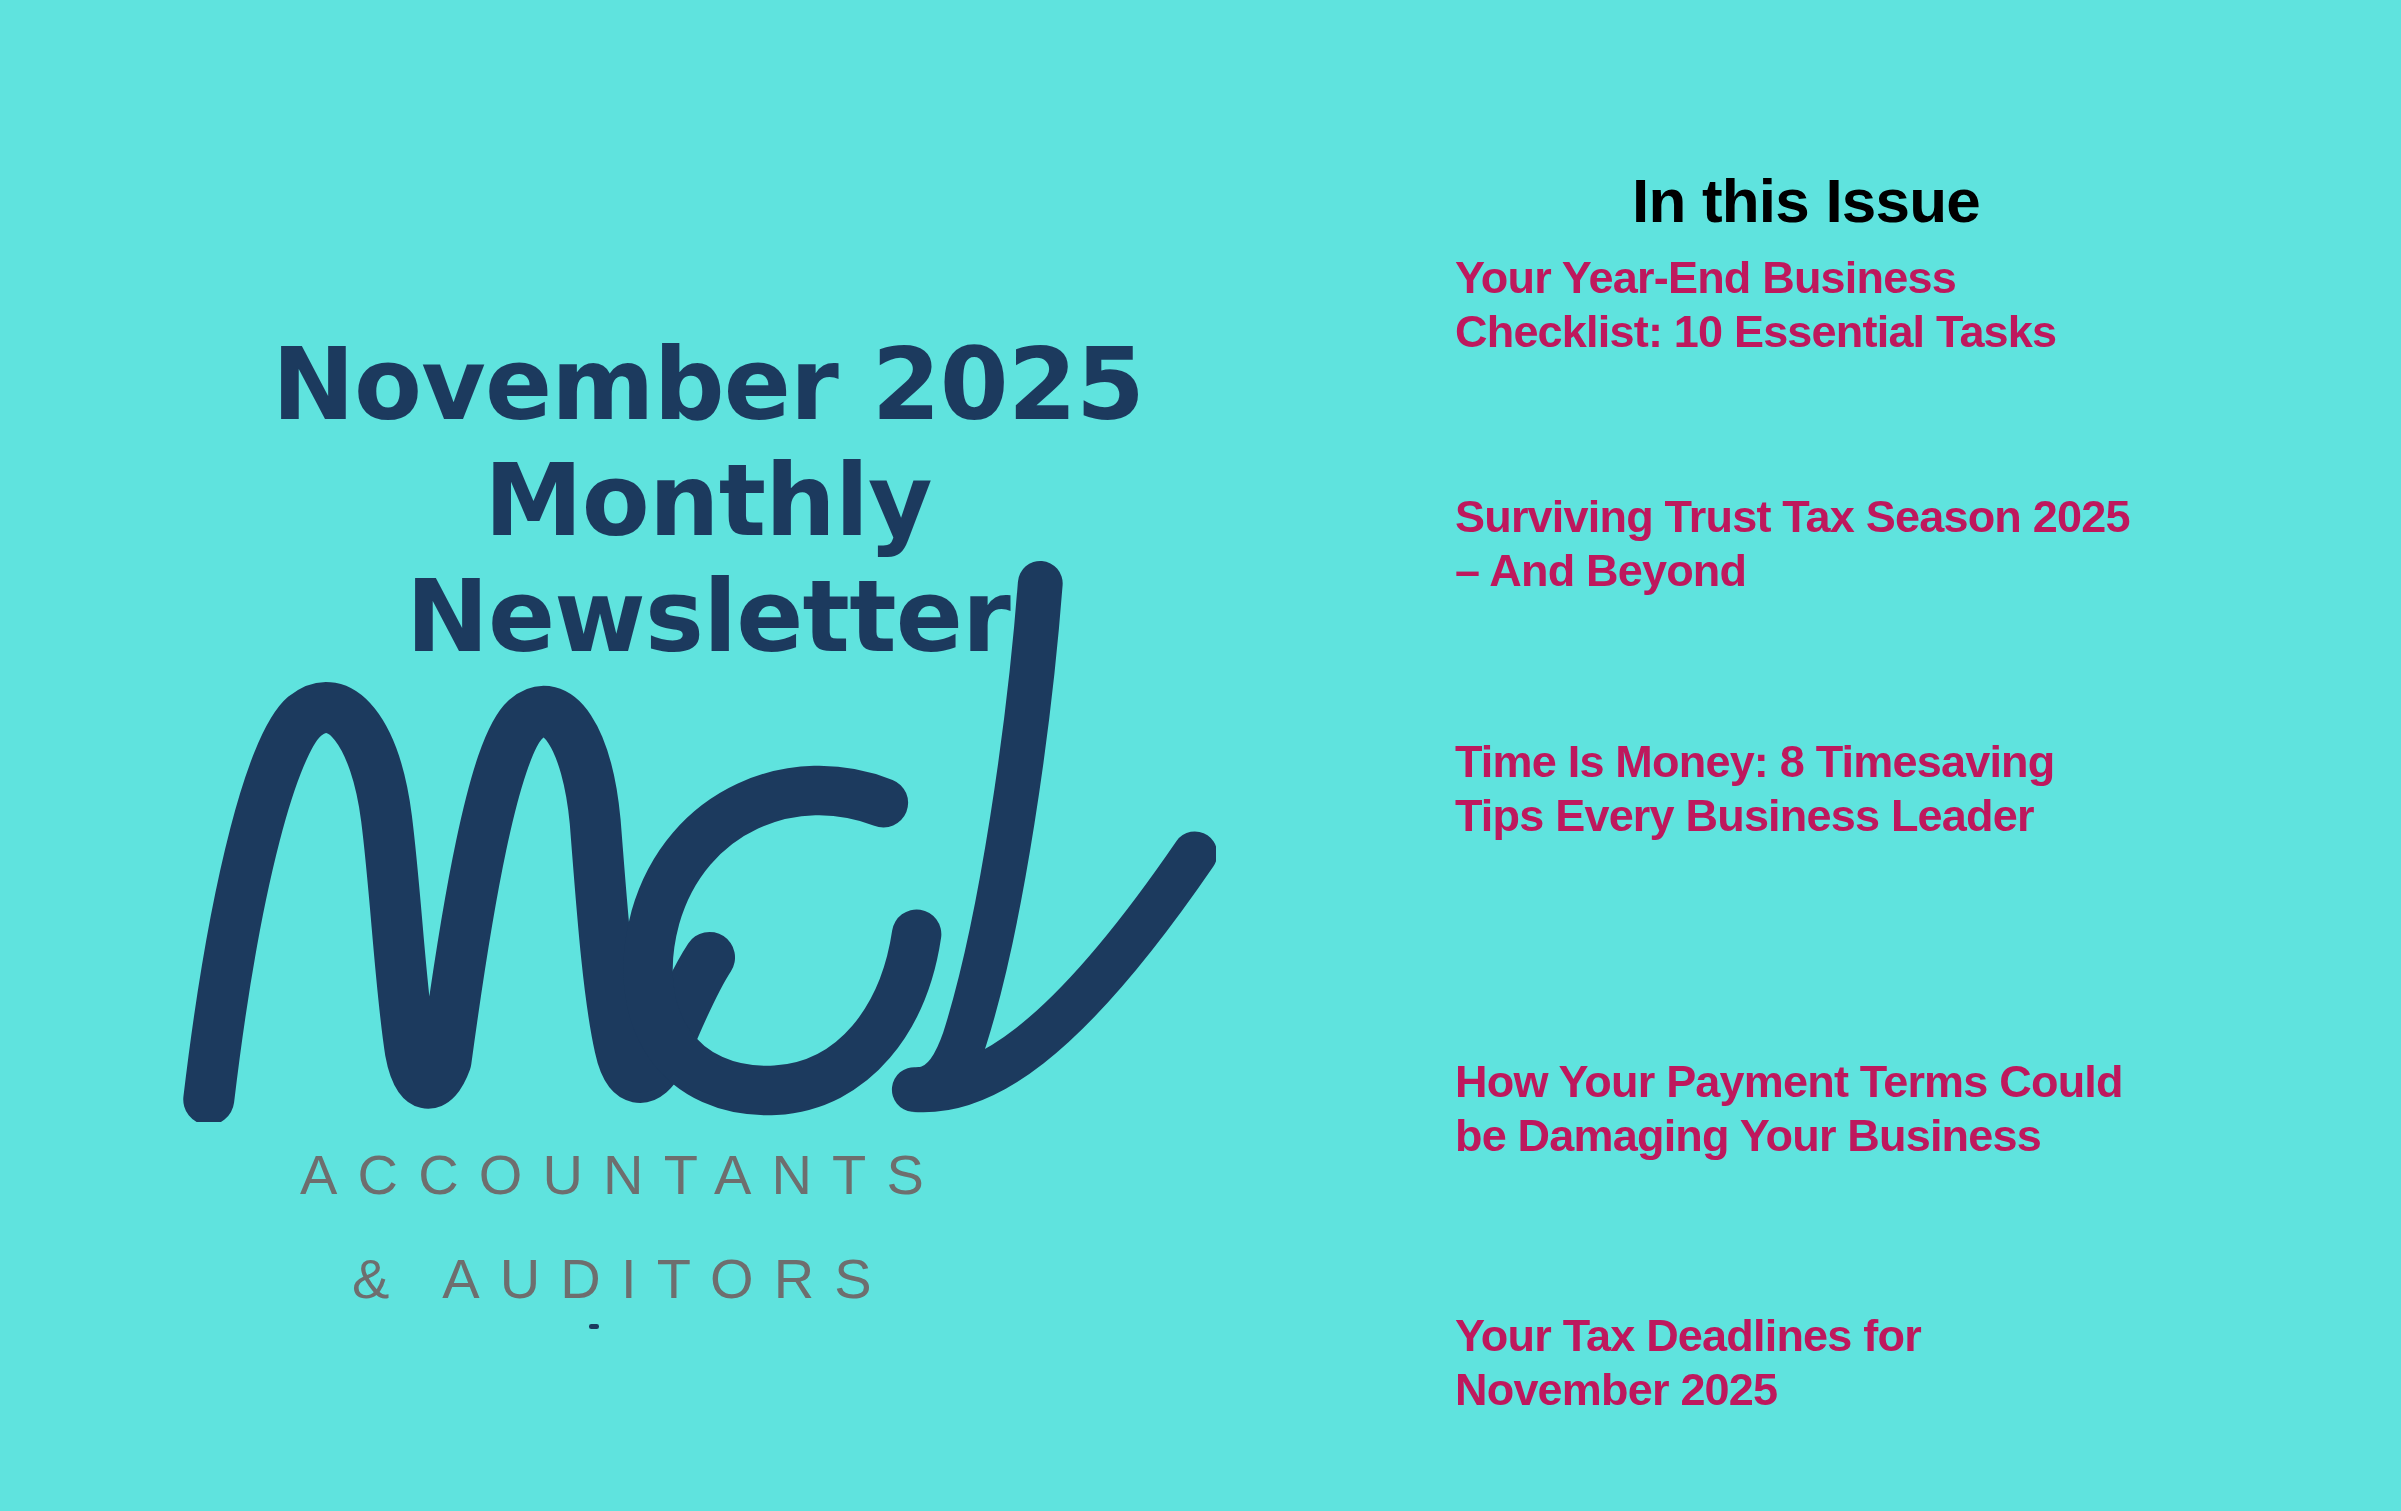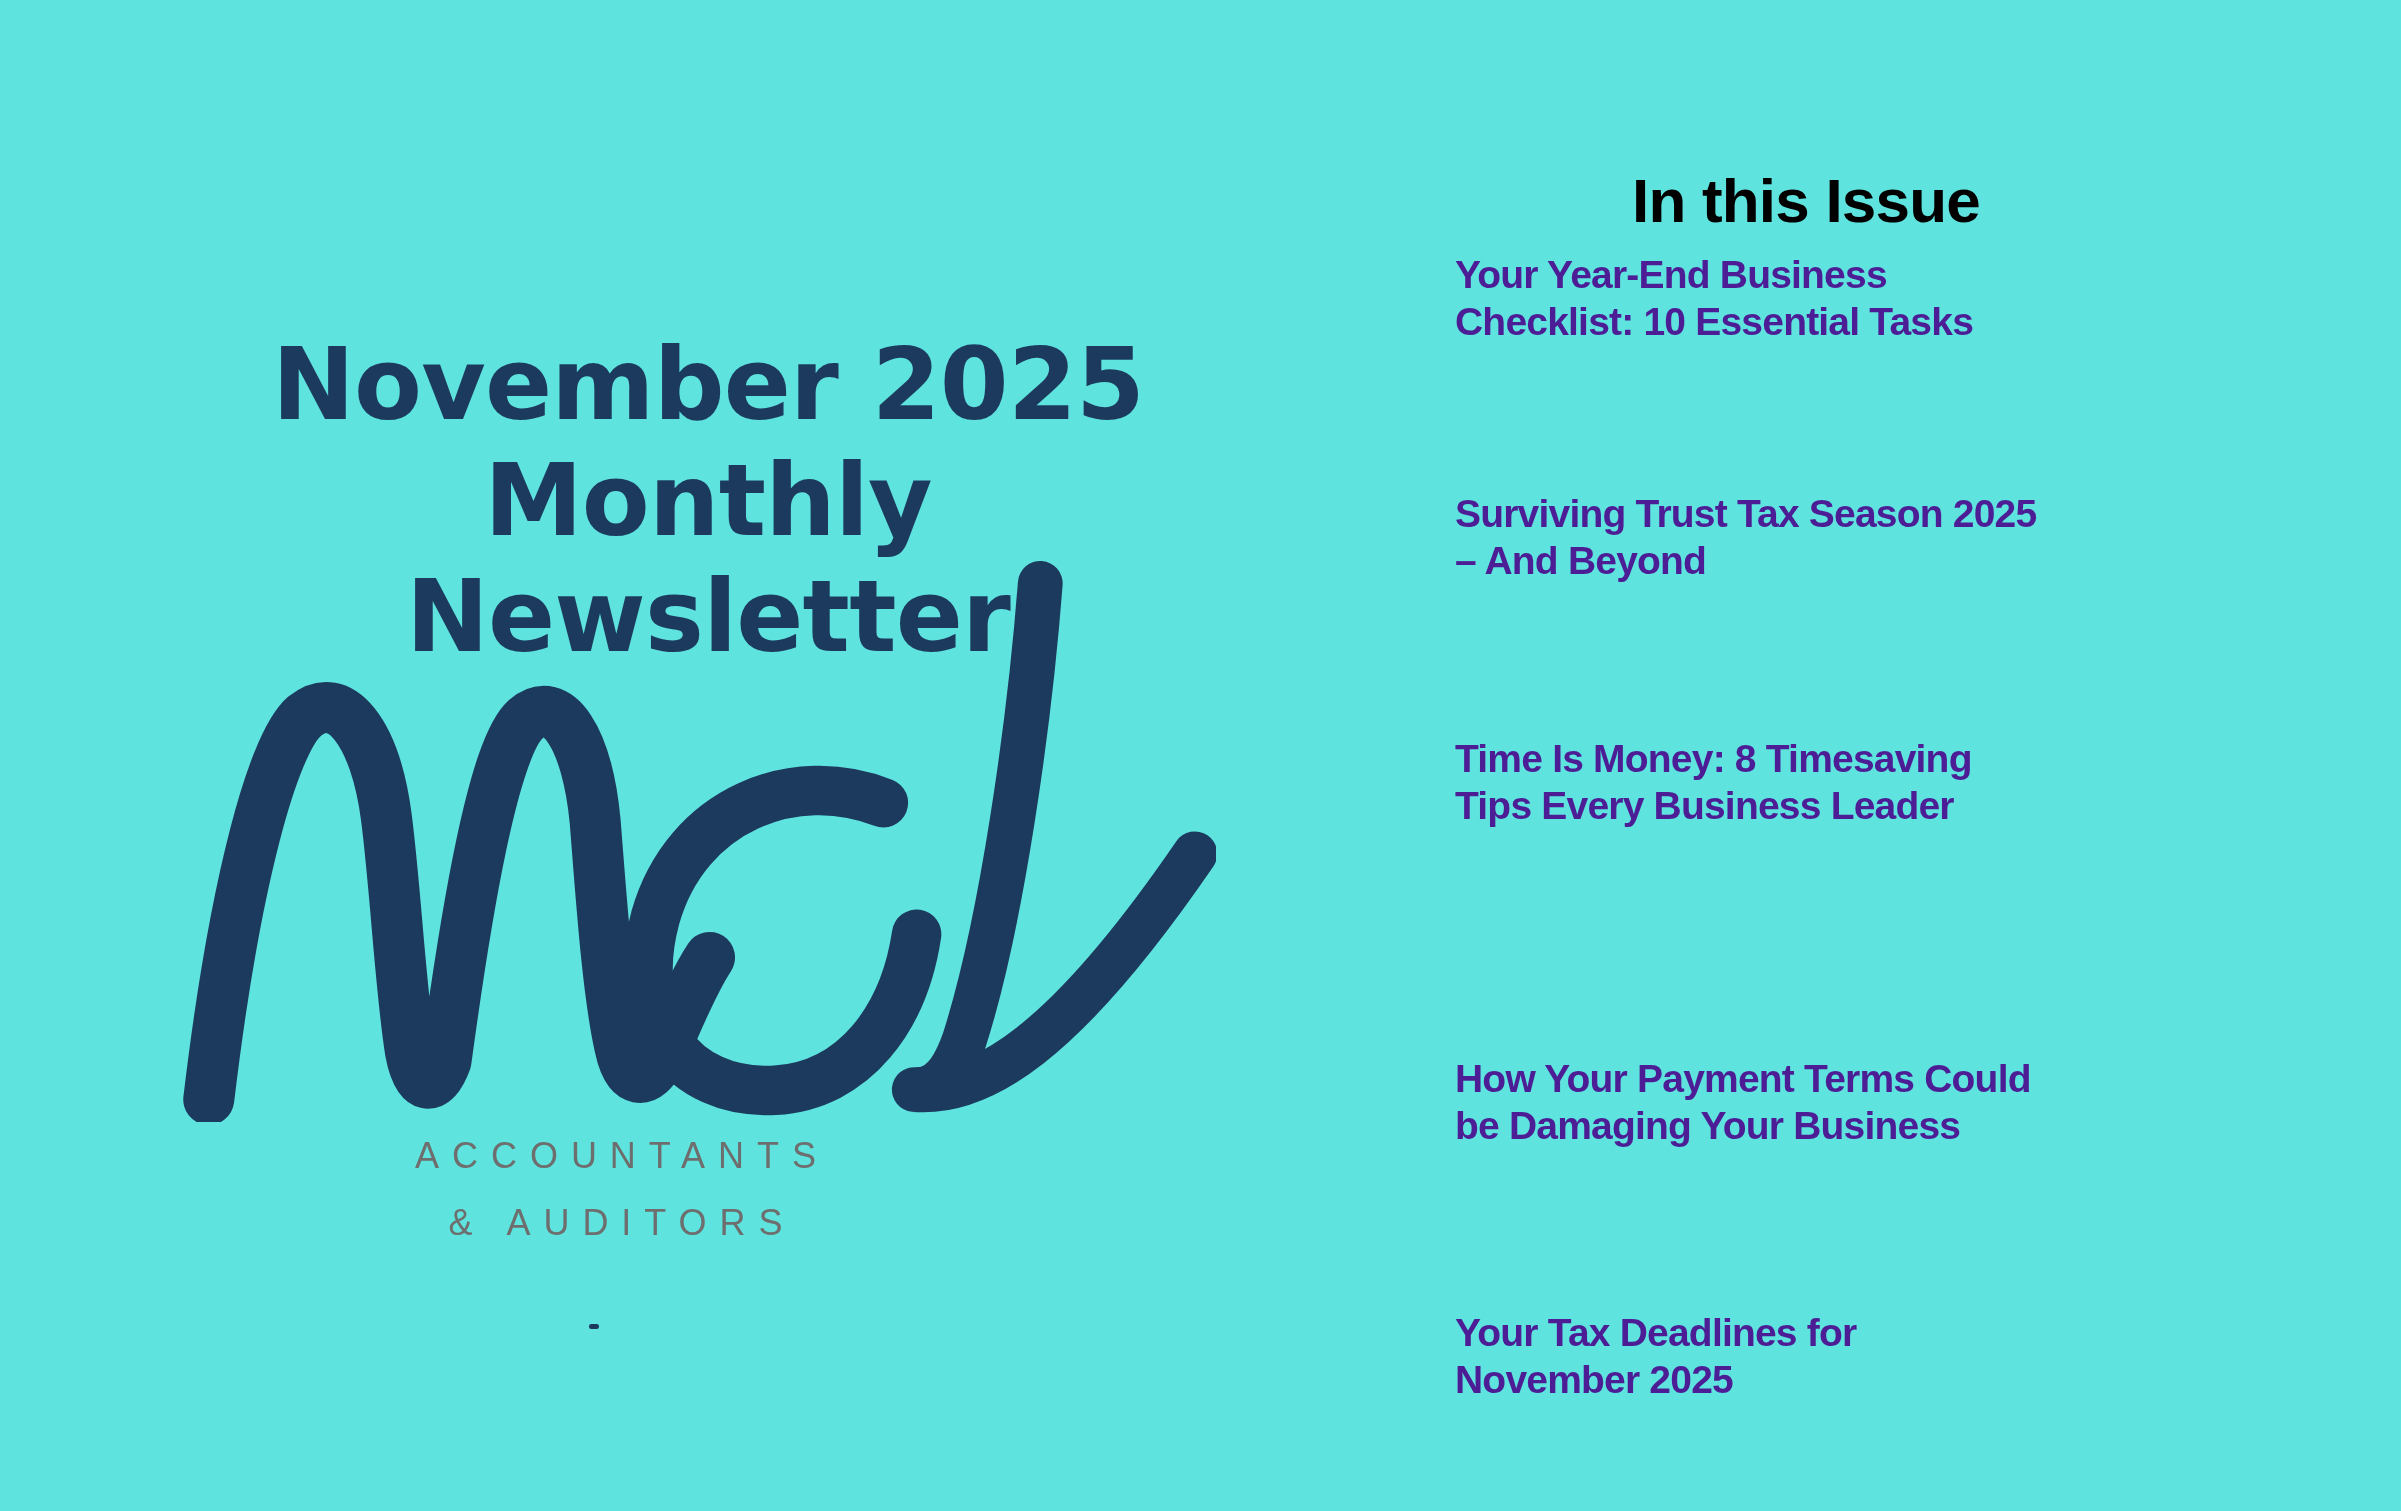--- a/index.html
+++ b/index.html
@@ -29,21 +29,21 @@
   .logo-stroke{
     fill:none;
     stroke:#1c3a5e;
     stroke-linecap:round;
     stroke-linejoin:round;
   }
   .tagline{
     position:absolute;left:139px;top:1123px;width:966px;
     text-align:center;
     color:#6e6e6e;
-    font-size:36px;
+    font-size:56px;
     font-weight:400;
     letter-spacing:0.36em;
     line-height:1.85;
   }
   .tagline .line{display:block;}
   .stray-dot{
     position:absolute;left:589px;top:1324px;
     width:10px;height:5.4px;
     background:#1c3a5e;
     border-radius:2.3px;
@@ -52,22 +52,22 @@
   .issue-heading{
     position:absolute;left:1455px;top:114px;width:702px;
     text-align:center;
     color:#000000;
     font-size:62px;
     font-weight:700;
     letter-spacing:-0.8px;
   }
   .issue-item{
     position:absolute;left:1455px;width:765px;
-    color:#4c1d95;
-    font-size:39px;
+    color:#be185d;
+    font-size:45px;
     font-weight:700;
     line-height:1.21;
     letter-spacing:-0.8px;
   }
   .issue-item .line{display:block;}
   .item-1{top:251px;}
   .item-2{top:490px;}
   .item-3{top:735px;}
   .item-4{top:1055px;}
   .item-5{top:1309px;}

